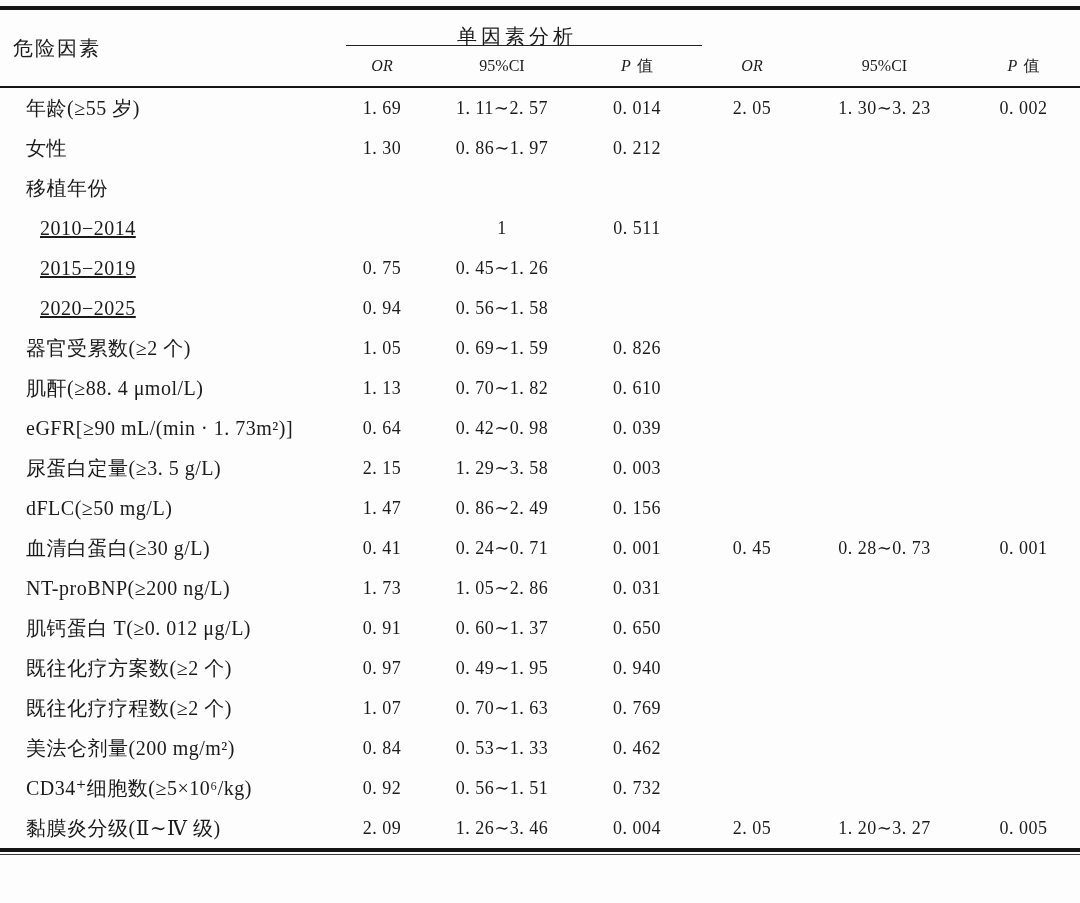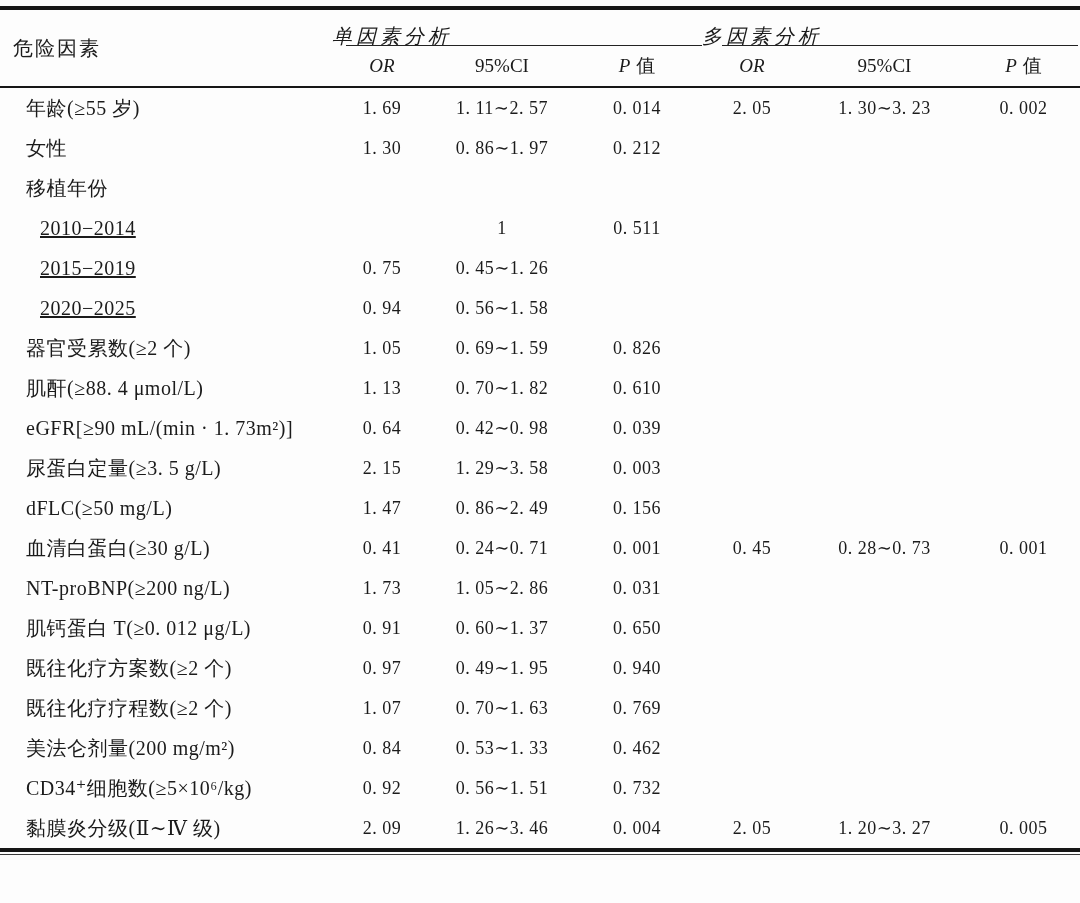--- a/index.html
+++ b/index.html
@@ -30,37 +30,36 @@
   }
   .stub{
     grid-column:1;grid-row:1/3;
     display:flex;align-items:center;
     padding-left:13px;
     font-size:20px;letter-spacing:2px;
   }
   .group{
     grid-row:1;
     position:relative;
-    display:flex;align-items:center;justify-content:flex-start;
+    display:flex;align-items:center;justify-content:center;
     font-size:20px;letter-spacing:4px;
     padding-top:16px;
-    font-style:italic;
   }
   .g1{grid-column:2/5;}
   .g2{grid-column:5/8;}
   .group::after{
     content:'';position:absolute;bottom:0;
     border-bottom:1px solid #222;
   }
   .g1::after{left:14px;right:0;}
   .g2::after{left:20px;right:2px;}
   .sub{
     grid-row:2;
     display:flex;align-items:center;justify-content:center;
-    font-size:19px;
+    font-size:16px;
   }
   .italic{font-style:italic;}
   .p-suffix{margin-left:6px;font-style:normal;}
   
   .trow{
     display:grid;
     grid-template-columns:var(--cols);
     height:40px;
     align-items:center;
   }
@@ -85,23 +84,20 @@
 <body>
 
 <div class="table-wrap">
   <div class="top-rule"></div>
 
   <div class="thead">
     <div class="stub">危险因素</div>
     <div class="group g1">
       <span>单因素分析</span>
     </div>
-    <div class="group g2">
-      <span>多因素分析</span>
-    </div>
     <div class="sub italic">OR</div>
     <div class="sub">95%CI</div>
     <div class="sub">
       <span class="italic">P</span>
       <span class="p-suffix">值</span>
     </div>
     <div class="sub italic">OR</div>
     <div class="sub">95%CI</div>
     <div class="sub">
       <span class="italic">P</span>

